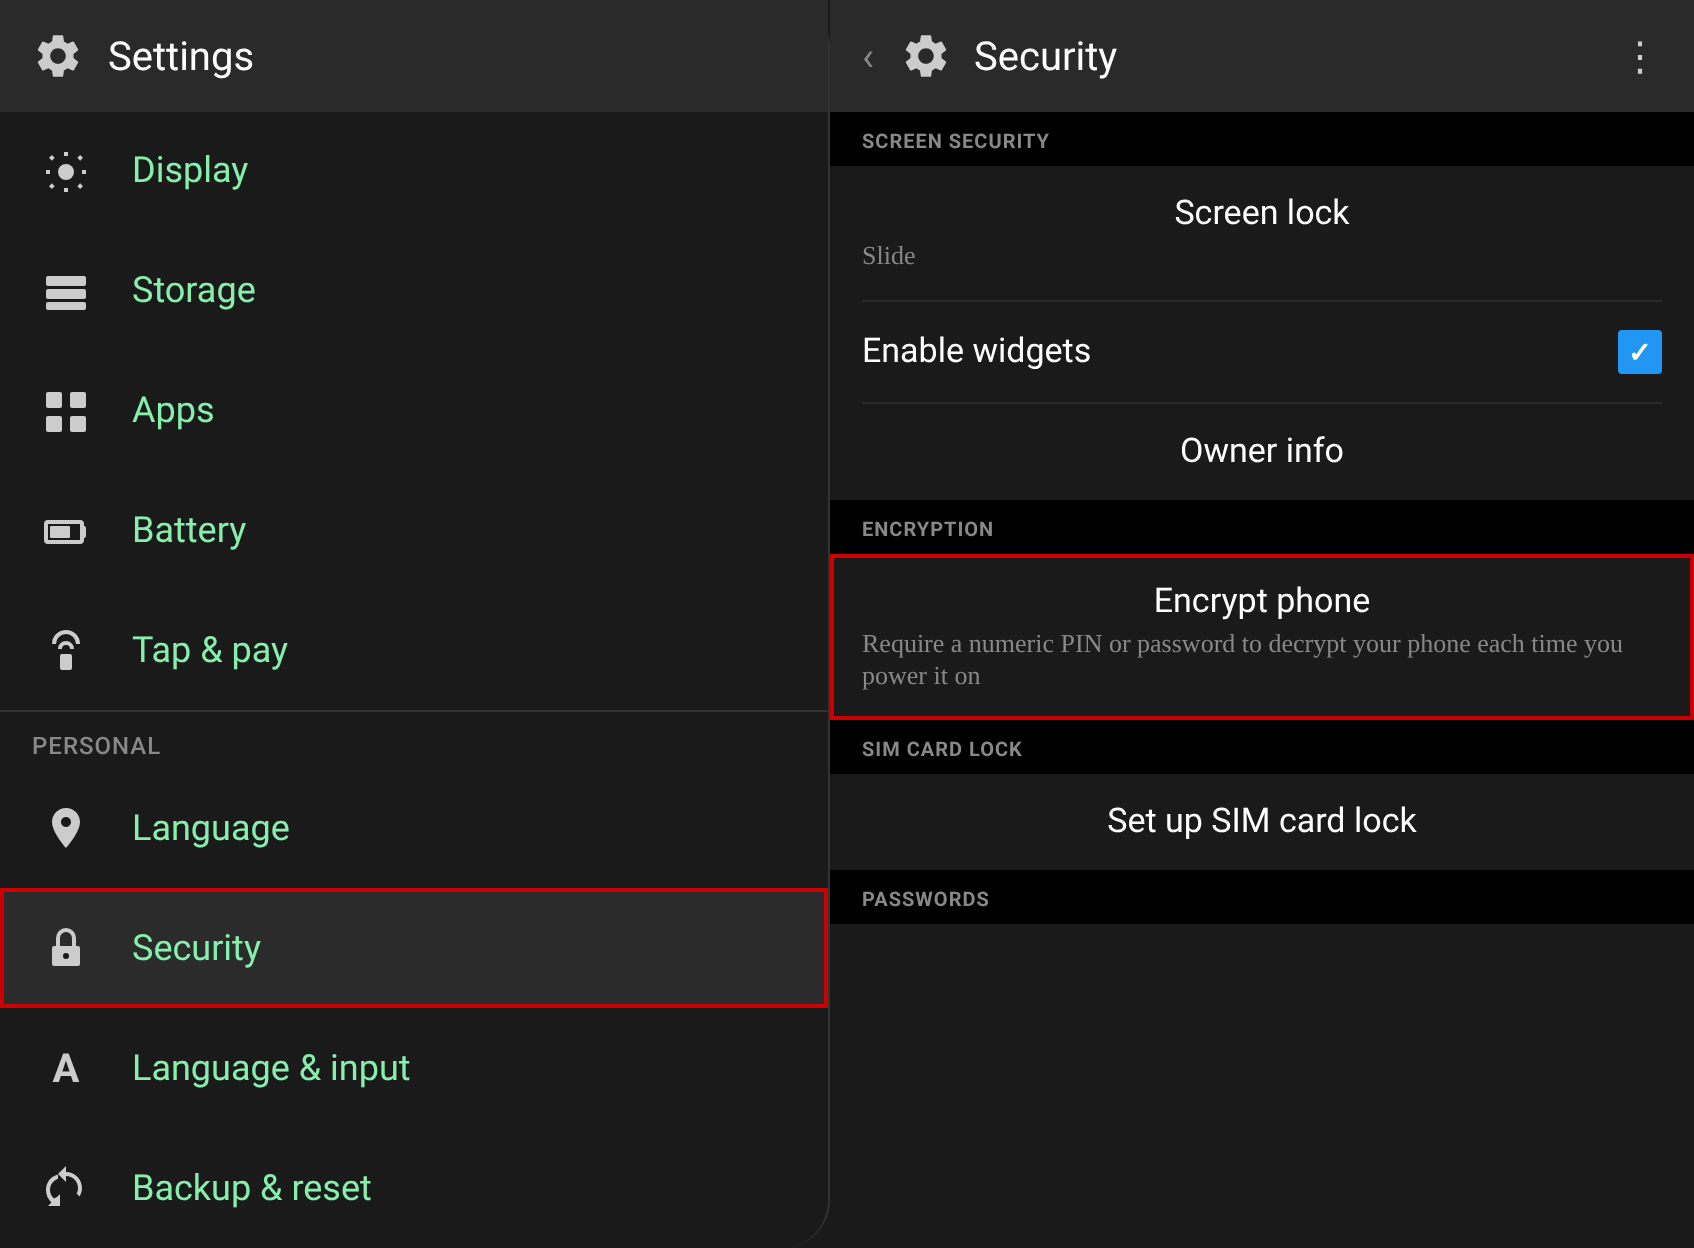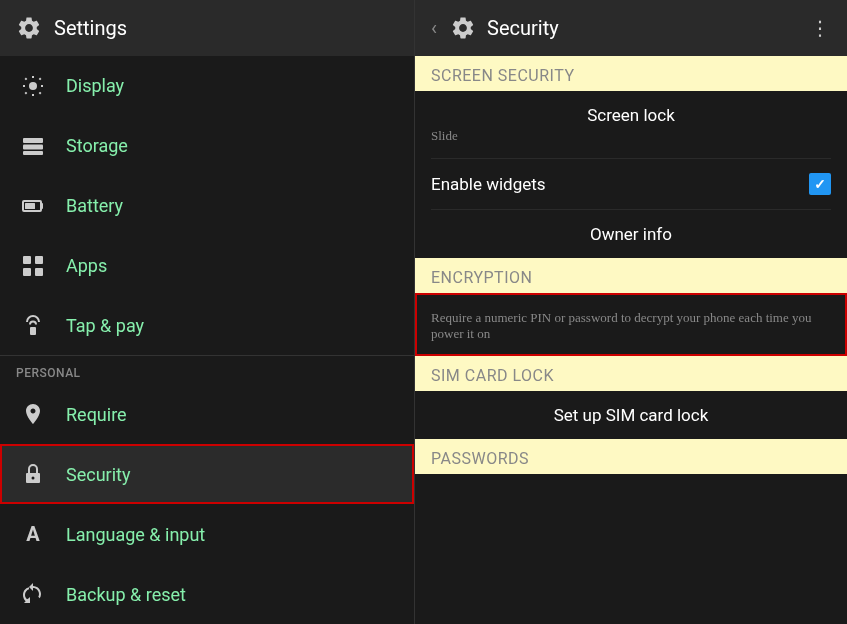--- a/index.html
+++ b/index.html
@@ -12,20 +12,21 @@
       overflow: hidden;
     }
 
     
     .left-panel {
       width: 415px;
       background: #1a1a1a;
       display: flex;
       flex-direction: column;
       border-right: 1px solid #333;
+      border-radius: 24px;
     }
 
     .left-header {
       display: flex;
       align-items: center;
       padding: 14px 16px;
       background: #2a2a2a;
       gap: 12px;
       min-height: 56px;
     }
@@ -122,25 +123,25 @@
     }
 
     .right-content {
       flex: 1;
       overflow-y: auto;
     }
 
     .section-header {
       padding: 10px 16px 6px;
       color: #888888;
-      font-size: 16px;
-      font-weight: 400;
+      font-size: 10px;
+      font-weight: 700;
       letter-spacing: 0.5px;
       text-transform: uppercase;
-      background: #fef9c3;
+      background: #000000;
     }
 
     .setting-item {
       padding: 14px 16px;
       cursor: pointer;
       position: relative;
     }
 
     .setting-item.highlighted {
       outline: 2px solid #cc0000;
@@ -225,62 +226,62 @@
         <rect x="2" y="4" width="20" height="5" rx="1" fill="#ccc"></rect>
         <rect x="2" y="10.5" width="20" height="5" rx="1" fill="#ccc"></rect>
         <rect x="2" y="17" width="20" height="4" rx="1" fill="#ccc"></rect>
       </svg>
     </div>
     <span class="menu-item-label">Storage</span>
   </div>
 
   <div class="menu-item">
     <div class="menu-item-icon">
+      <svg width="24" height="24" viewBox="0 0 24 24" fill="#cccccc">
+        <rect x="2" y="2" width="8" height="8" rx="1"></rect>
+        <rect x="14" y="2" width="8" height="8" rx="1"></rect>
+        <rect x="2" y="14" width="8" height="8" rx="1"></rect>
+        <rect x="14" y="14" width="8" height="8" rx="1"></rect>
+      </svg>
+    </div>
+    <span class="menu-item-label">Apps</span>
+  </div>
+
+  <div class="menu-item">
+    <div class="menu-item-icon">
       <svg width="24" height="24" viewBox="0 0 24 24" fill="none">
         <rect x="2" y="7" width="18" height="10" rx="1" stroke="#ccc" stroke-width="2"></rect>
         <rect x="4" y="9" width="10" height="6" rx="0.5" fill="#ccc"></rect>
         <path d="M21 10v4" stroke="#ccc" stroke-width="2" stroke-linecap="round"></path>
       </svg>
     </div>
     <span class="menu-item-label">Battery</span>
   </div>
 
   <div class="menu-item">
     <div class="menu-item-icon">
-      <svg width="24" height="24" viewBox="0 0 24 24" fill="#cccccc">
-        <rect x="2" y="2" width="8" height="8" rx="1"></rect>
-        <rect x="14" y="2" width="8" height="8" rx="1"></rect>
-        <rect x="2" y="14" width="8" height="8" rx="1"></rect>
-        <rect x="14" y="14" width="8" height="8" rx="1"></rect>
-      </svg>
-    </div>
-    <span class="menu-item-label">Apps</span>
-  </div>
-
-  <div class="menu-item">
-    <div class="menu-item-icon">
       <svg width="24" height="24" viewBox="0 0 24 24" fill="none" stroke="#ccc" stroke-width="2">
         <path d="M6 8c0-3.31 2.69-6 6-6s6 2.69 6 6"></path>
         <path d="M9 10.5c0-1.66 1.34-3 3-3s3 1.34 3 3"></path>
         <rect x="9" y="13" width="6" height="8" rx="1" fill="#ccc" stroke="none"></rect>
       </svg>
     </div>
     <span class="menu-item-label">Tap &amp; pay</span>
   </div>
 
   <div class="divider"></div>
   <div class="section-label">PERSONAL</div>
 
   <div class="menu-item">
     <div class="menu-item-icon">
       <svg width="24" height="24" viewBox="0 0 24 24" fill="#cccccc">
         <path d="M12 2C8.13 2 5 5.13 5 9c0 5.25 7 13 7 13s7-7.75 7-13c0-3.87-3.13-7-7-7zm0 9.5c-1.38 0-2.5-1.12-2.5-2.5s1.12-2.5 2.5-2.5 2.5 1.12 2.5 2.5-1.12 2.5-2.5 2.5z"></path>
       </svg>
     </div>
-    <span class="menu-item-label">Require</span>
+    <span class="menu-item-label">Language</span>
   </div>
 
   <div class="menu-item active">
     <div class="menu-item-icon">
       <svg width="24" height="24" viewBox="0 0 24 24" fill="#cccccc">
         <rect x="5" y="11" width="14" height="10" rx="1"></rect>
         <path d="M8 11V7a4 4 0 0 1 8 0v4" stroke="#ccc" stroke-width="2" fill="none"></path>
         <circle cx="12" cy="16" r="1.5" fill="#1a1a1a"></circle>
       </svg>
     </div>
@@ -335,20 +336,21 @@
     </div>
     <div class="right-divider"></div>
 
     <div class="setting-item">
       <div class="setting-title">Owner info</div>
     </div>
 
     <div class="section-header">ENCRYPTION</div>
 
     <div class="setting-item highlighted">
+      <div class="setting-title">Encrypt phone</div>
       <div class="setting-subtitle">Require a numeric PIN or password to decrypt your phone each time you power it on</div>
     </div>
 
     <div class="section-header">SIM CARD LOCK</div>
 
     <div class="setting-item">
       <div class="setting-title">Set up SIM card lock</div>
     </div>
 
     <div class="section-header">PASSWORDS</div>

